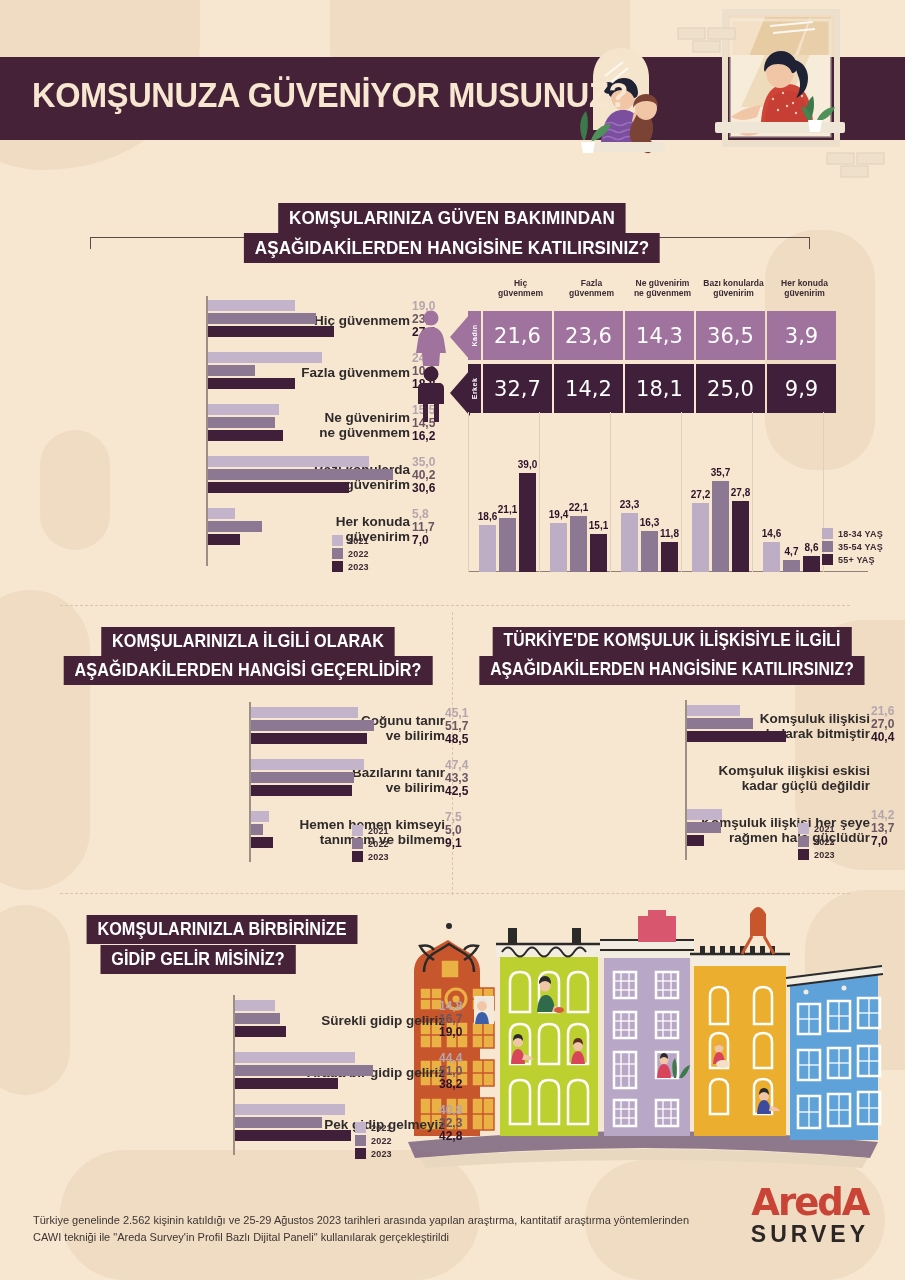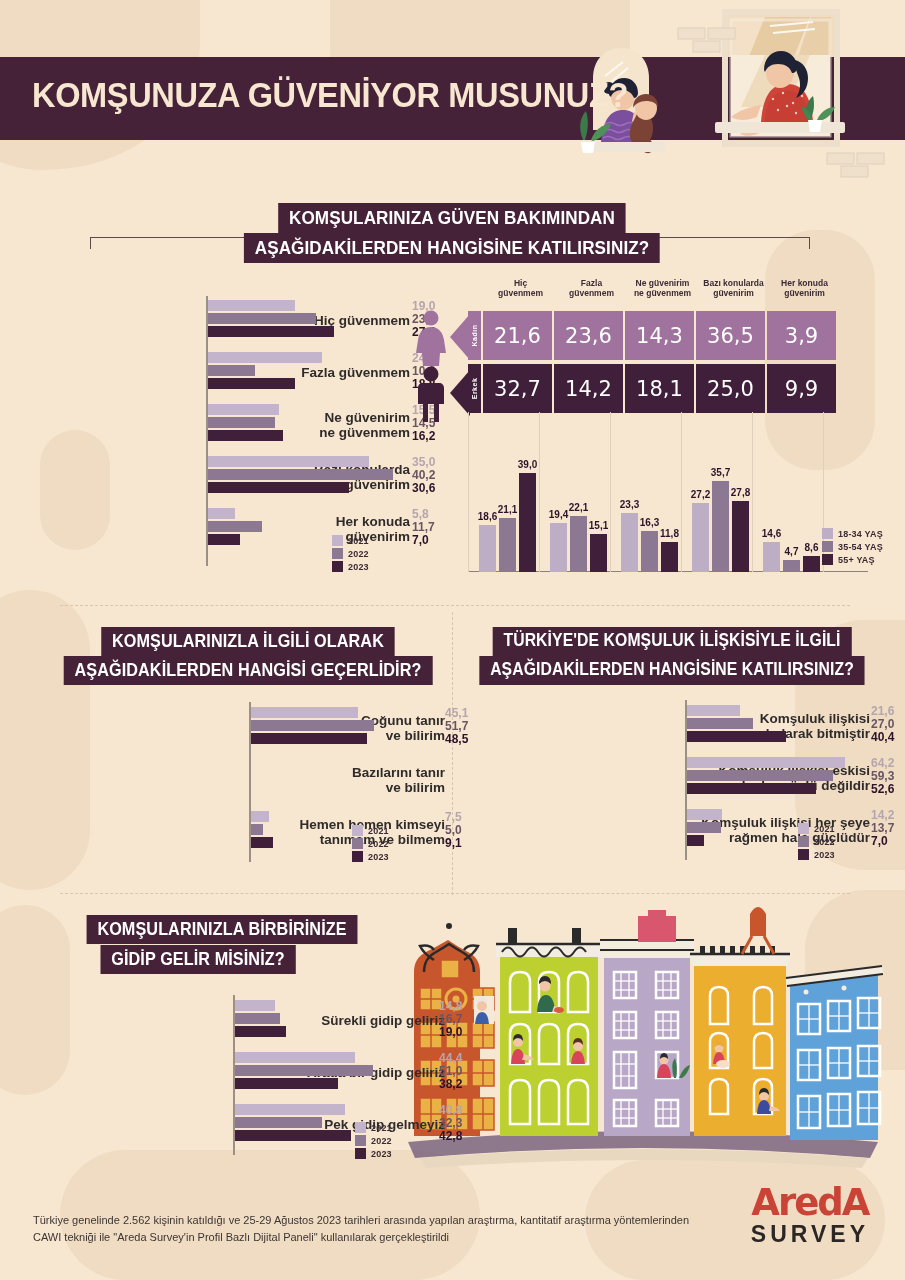--- a/index.html
+++ b/index.html
@@ -562,20 +562,34 @@
       <div class="bar y23">
           <span class="fill" style="width:115.5px"></span>
           <span class="val">48,5</span>
         </div>
     </div>
   </div>
 
   <div class="hrow" style="position:absolute; left:0; top:55px; width:390px; height:46px;">
     <div class="cat" style="width:188px;">Bazılarını tanır
 ve bilirim</div>
+    <div class="bars" style="left:196px; top:2px; width:190px;">
+      <div class="bar y21">
+          <span class="fill" style="width:112.9px"></span>
+          <span class="val">47,4</span>
+        </div>
+      <div class="bar y22">
+          <span class="fill" style="width:103.1px"></span>
+          <span class="val">43,3</span>
+        </div>
+      <div class="bar y23">
+          <span class="fill" style="width:101.2px"></span>
+          <span class="val">42,5</span>
+        </div>
+    </div>
   </div>
 
   <div class="hrow" style="position:absolute; left:0; top:107px; width:390px; height:46px;">
     <div class="cat" style="width:188px;">Hemen hemen kimseyi
 tanımam ve bilmem</div>
     <div class="bars" style="left:196px; top:2px; width:190px;">
       <div class="bar y21">
           <span class="fill" style="width:17.9px"></span>
           <span class="val">7,5</span>
         </div>
@@ -631,34 +645,20 @@
       <div class="bar y23">
           <span class="fill" style="width:99.3px"></span>
           <span class="val">40,4</span>
         </div>
     </div>
   </div>
 
   <div class="hrow" style="position:absolute; left:0; top:55px; width:400px; height:46px;">
     <div class="cat" style="width:209px;">Komşuluk ilişkisi eskisi
 kadar güçlü değildir</div>
-    <div class="bars" style="left:217px; top:2px; width:180px;">
-      <div class="bar y21">
-          <span class="fill" style="width:157.8px"></span>
-          <span class="val">64,2</span>
-        </div>
-      <div class="bar y22">
-          <span class="fill" style="width:145.8px"></span>
-          <span class="val">59,3</span>
-        </div>
-      <div class="bar y23">
-          <span class="fill" style="width:129.3px"></span>
-          <span class="val">52,6</span>
-        </div>
-    </div>
   </div>
 
   <div class="hrow" style="position:absolute; left:0; top:107px; width:400px; height:46px;">
     <div class="cat" style="width:209px;">Komşuluk ilişkisi her şeye
 rağmen hala güçlüdür</div>
     <div class="bars" style="left:217px; top:2px; width:180px;">
       <div class="bar y21">
           <span class="fill" style="width:34.9px"></span>
           <span class="val">14,2</span>
         </div>

